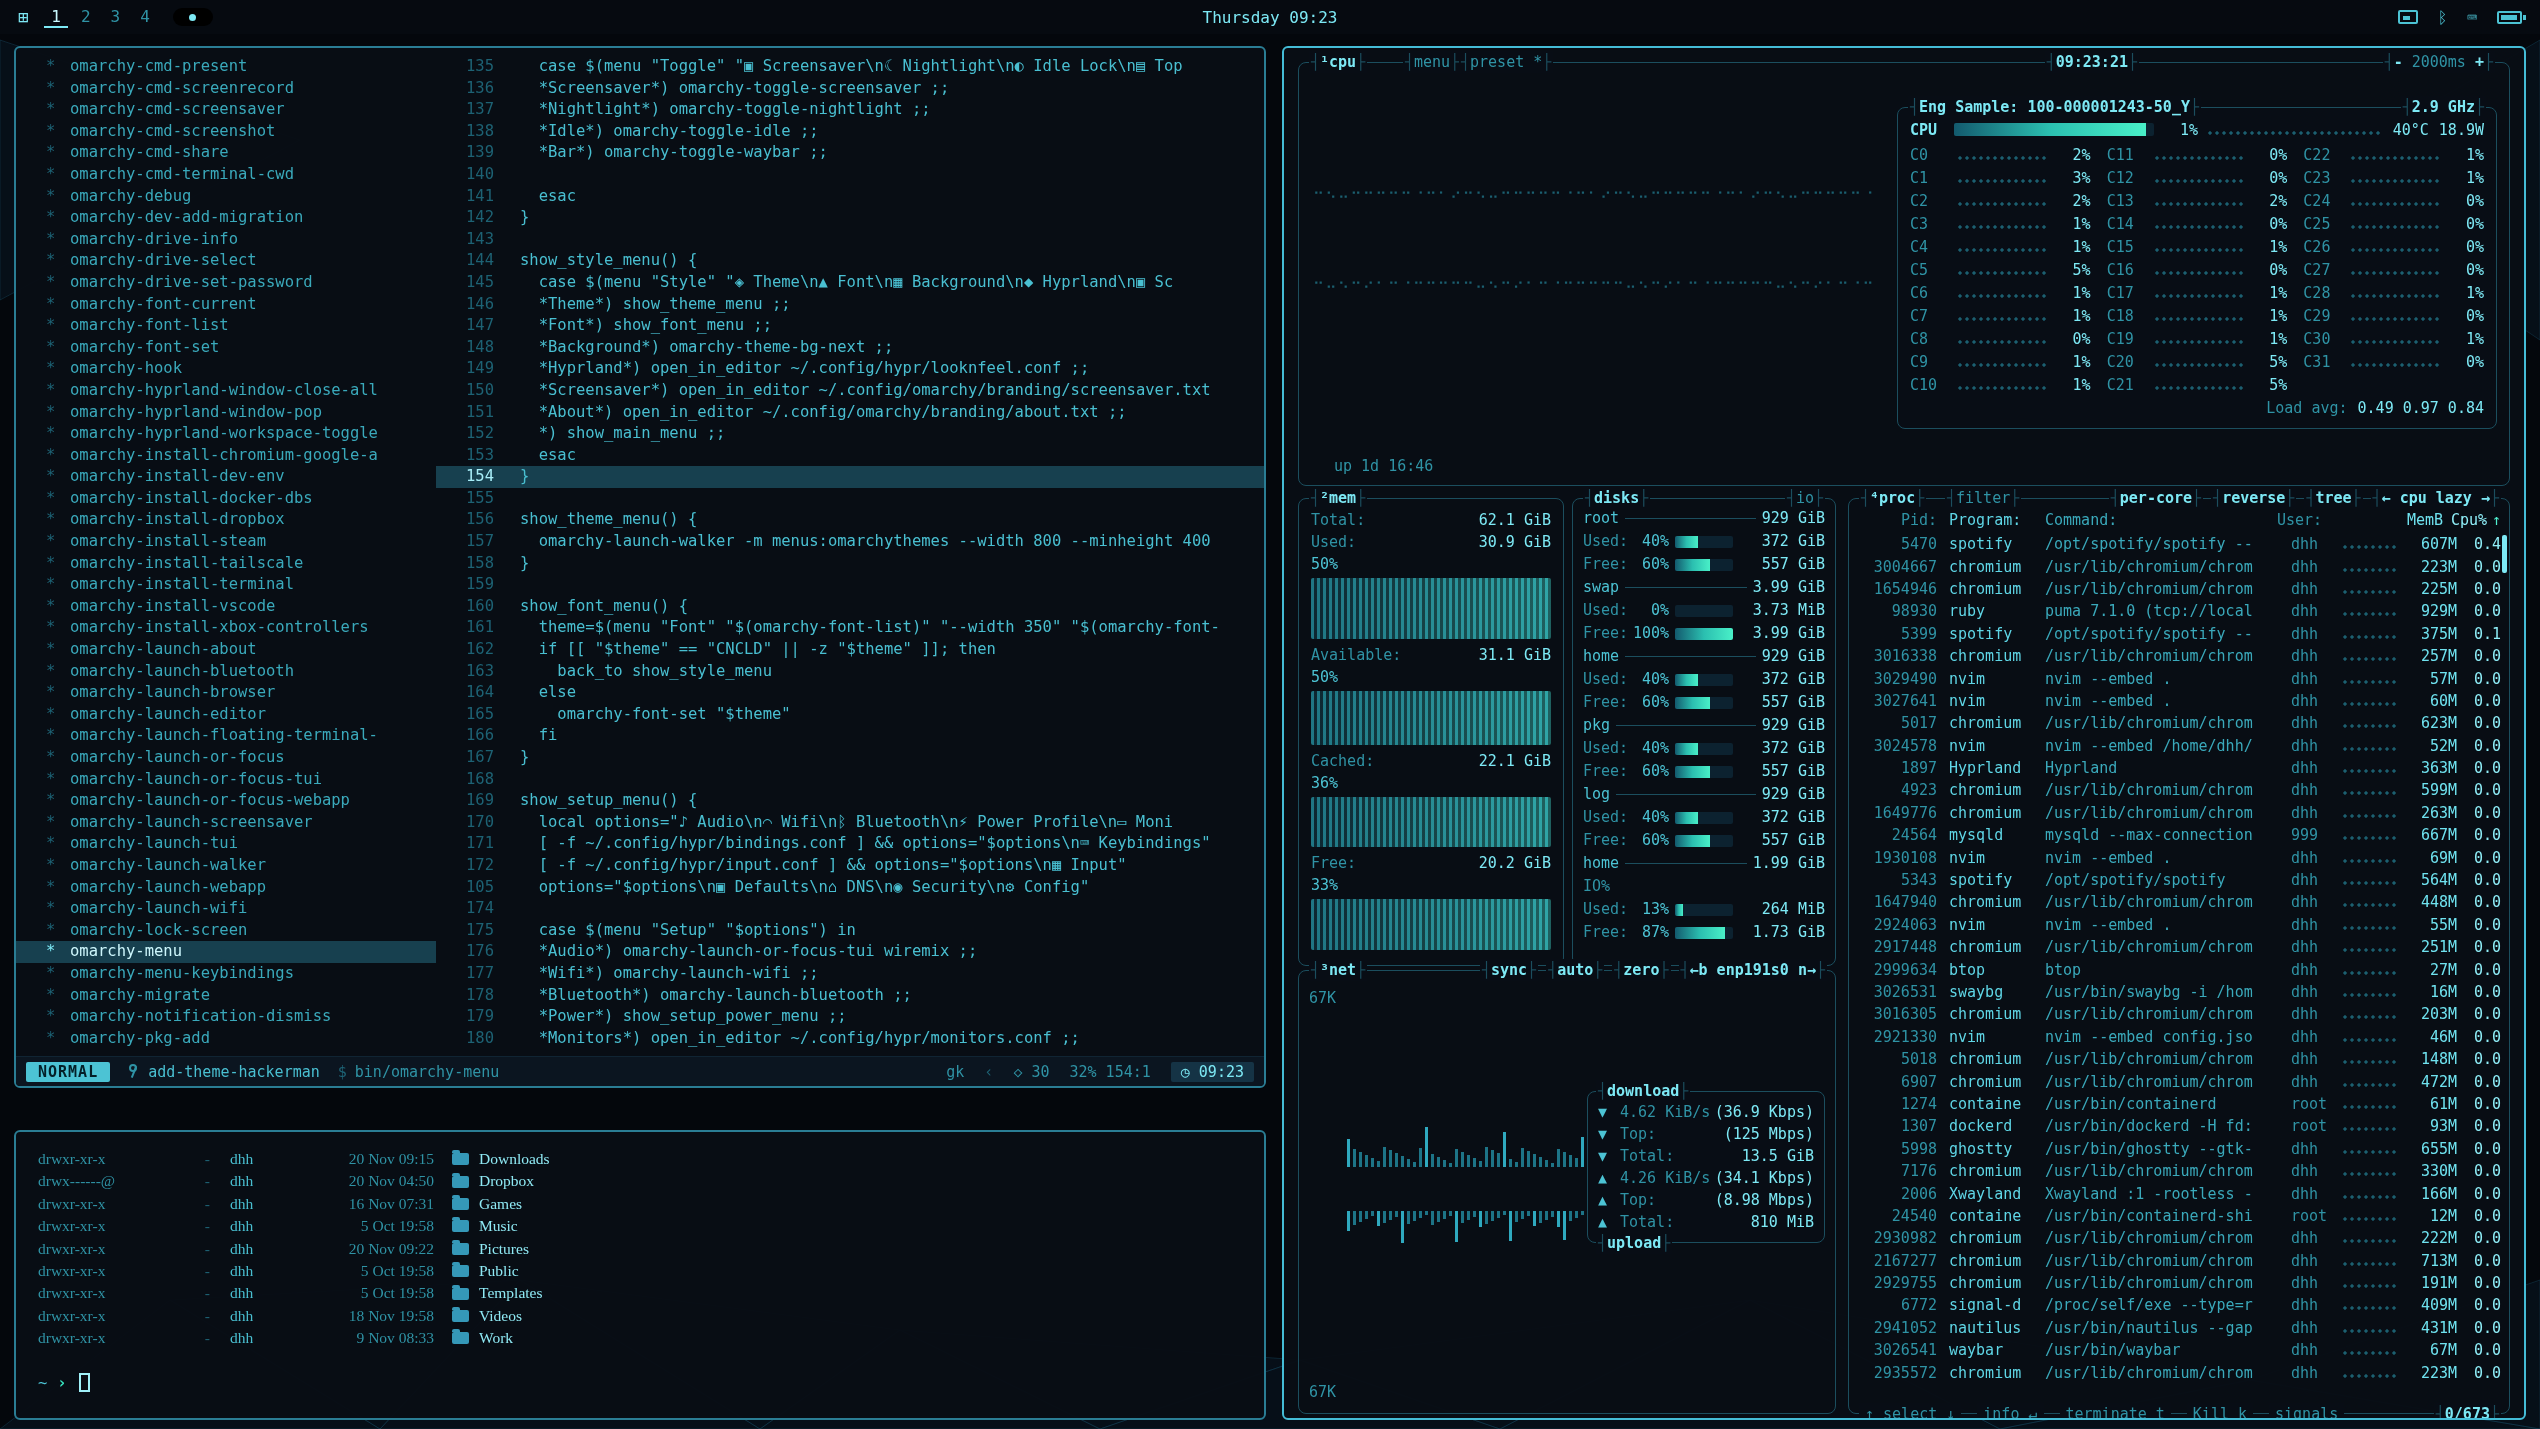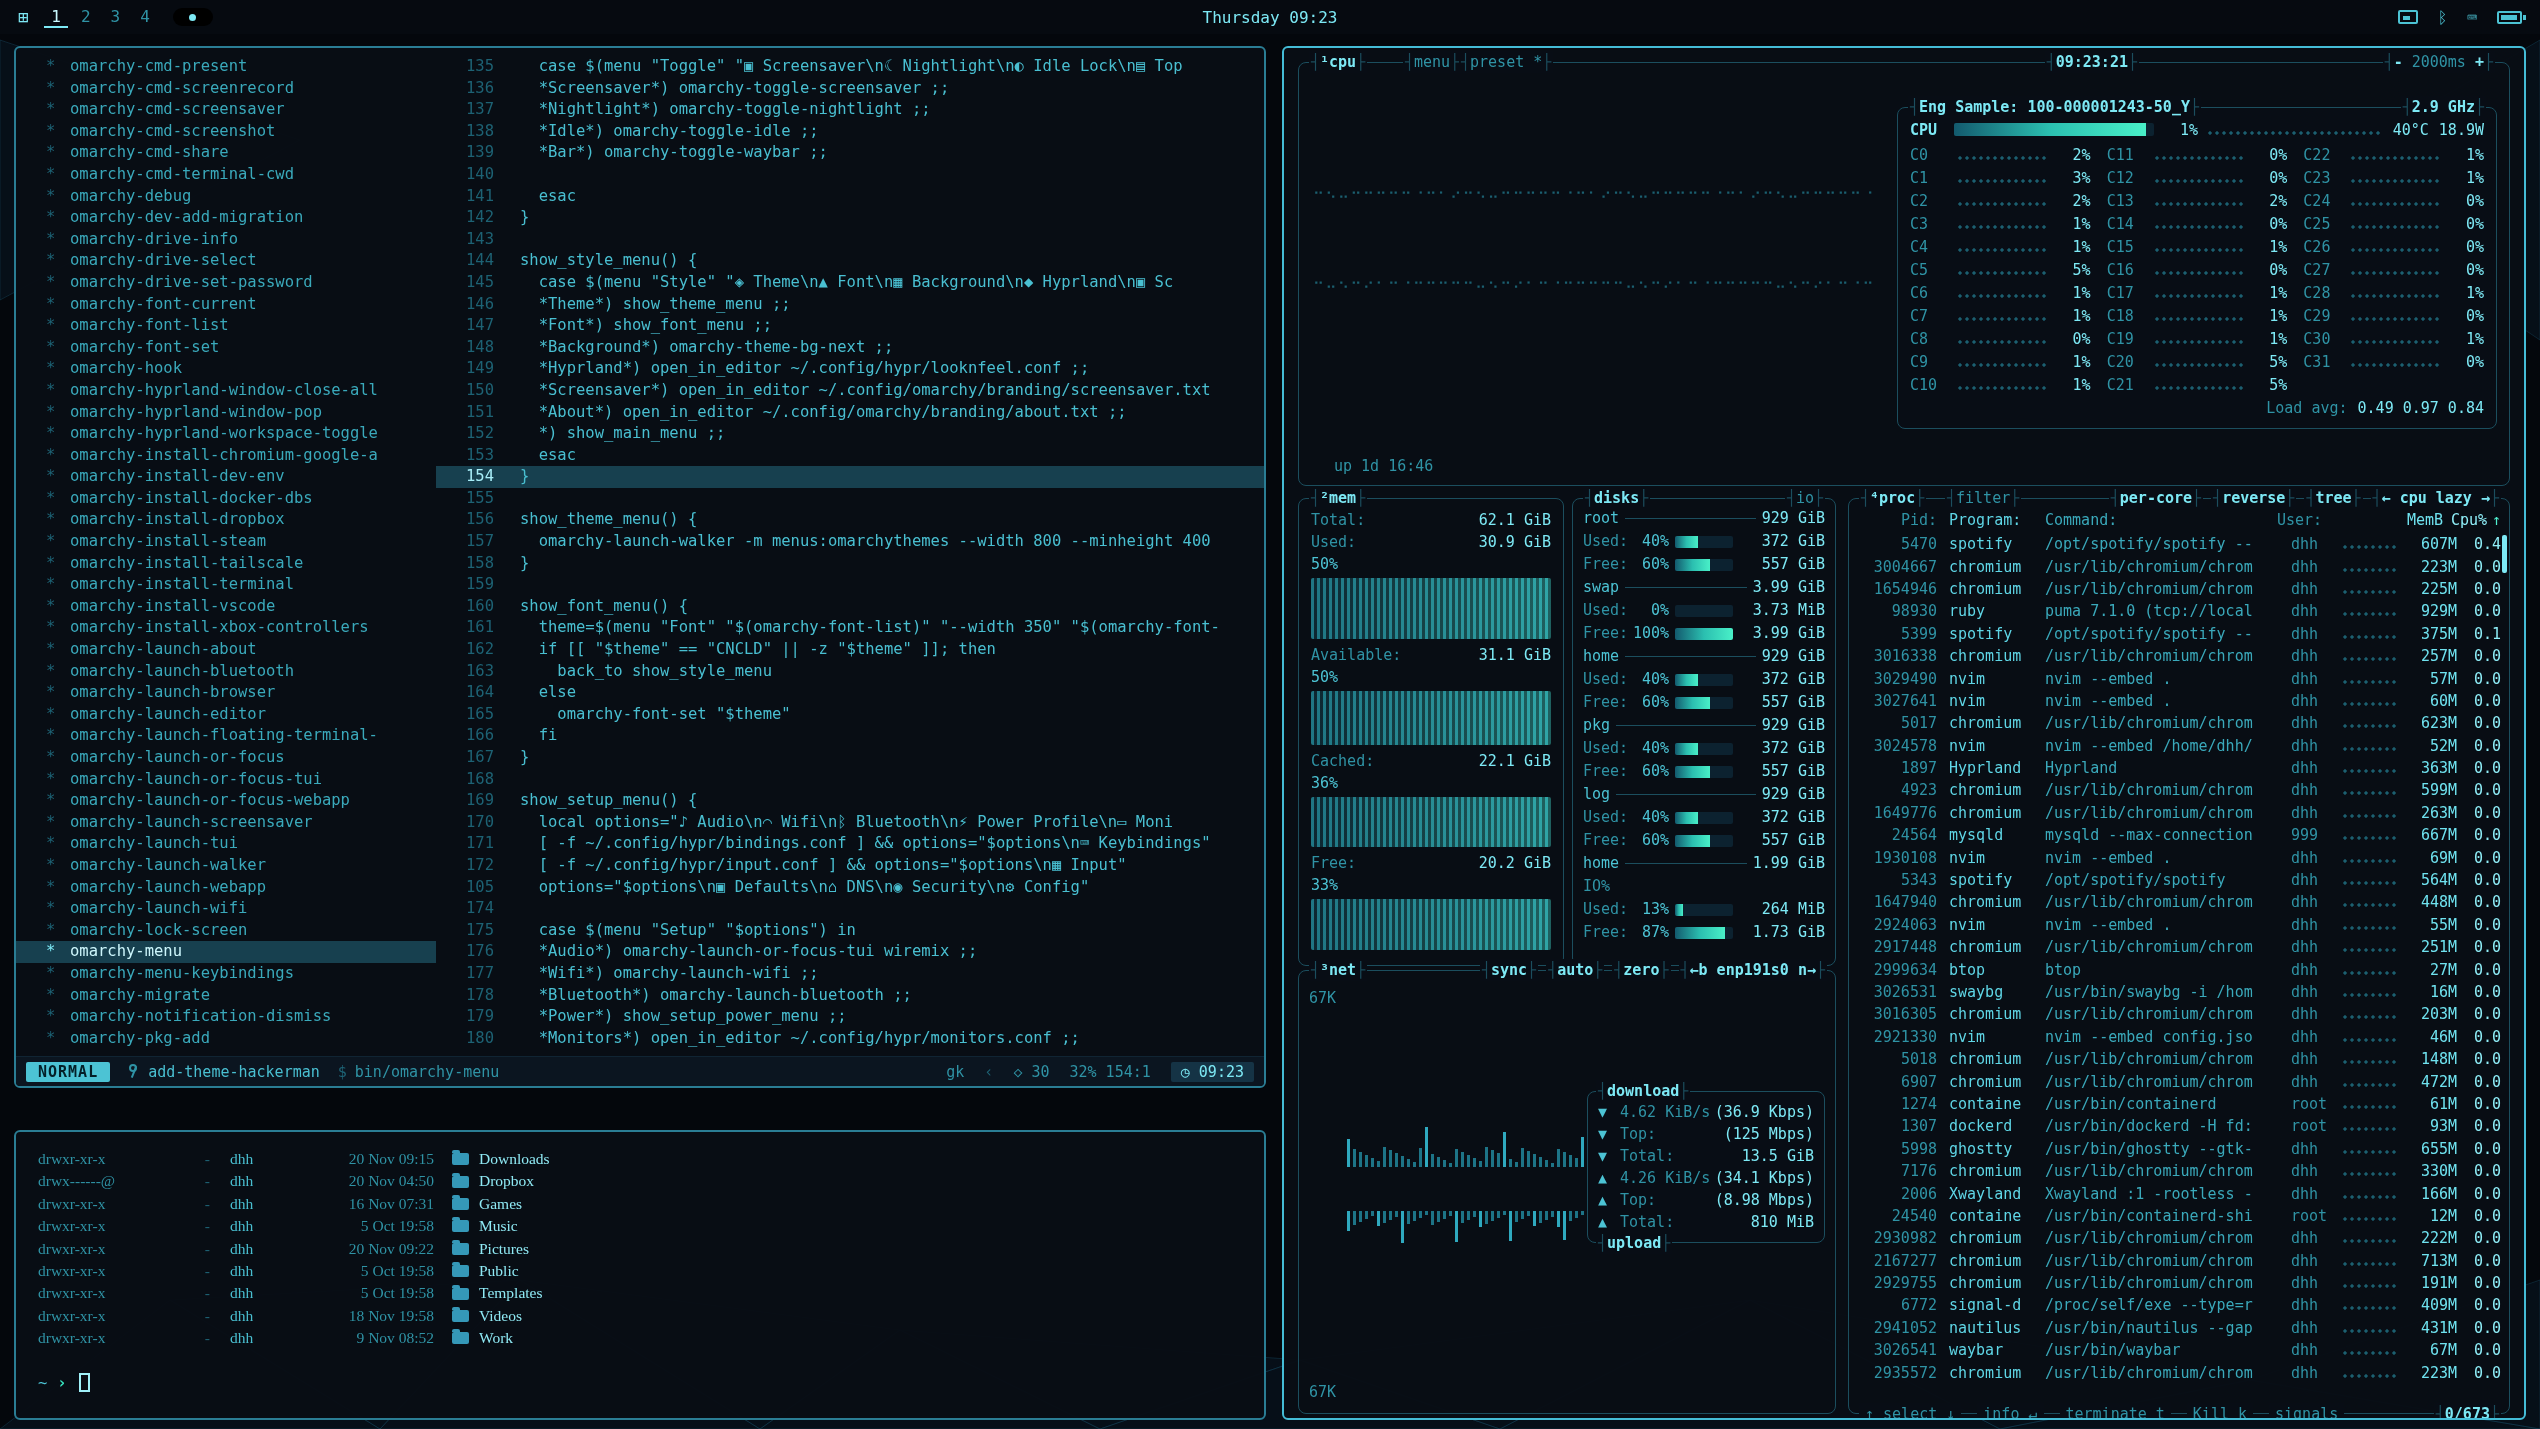--- a/index.html
+++ b/index.html
@@ -320,21 +320,21 @@
   <div class="term-inner">
     <div id="term-list">
         <div class="t-row"><span class="perm">drwxr-xr-x</span><span class="size">-</span><span class="owner">dhh</span><span class="tdate">20 Nov 09:15</span><span class="foldericon"></span><span class="tname">Downloads</span></div>
         <div class="t-row"><span class="perm">drwx------@</span><span class="size">-</span><span class="owner">dhh</span><span class="tdate">20 Nov 04:50</span><span class="foldericon"></span><span class="tname">Dropbox</span></div>
         <div class="t-row"><span class="perm">drwxr-xr-x</span><span class="size">-</span><span class="owner">dhh</span><span class="tdate">16 Nov 07:31</span><span class="foldericon"></span><span class="tname">Games</span></div>
         <div class="t-row"><span class="perm">drwxr-xr-x</span><span class="size">-</span><span class="owner">dhh</span><span class="tdate">5 Oct 19:58</span><span class="foldericon"></span><span class="tname">Music</span></div>
         <div class="t-row"><span class="perm">drwxr-xr-x</span><span class="size">-</span><span class="owner">dhh</span><span class="tdate">20 Nov 09:22</span><span class="foldericon"></span><span class="tname">Pictures</span></div>
         <div class="t-row"><span class="perm">drwxr-xr-x</span><span class="size">-</span><span class="owner">dhh</span><span class="tdate">5 Oct 19:58</span><span class="foldericon"></span><span class="tname">Public</span></div>
         <div class="t-row"><span class="perm">drwxr-xr-x</span><span class="size">-</span><span class="owner">dhh</span><span class="tdate">5 Oct 19:58</span><span class="foldericon"></span><span class="tname">Templates</span></div>
         <div class="t-row"><span class="perm">drwxr-xr-x</span><span class="size">-</span><span class="owner">dhh</span><span class="tdate">18 Nov 19:58</span><span class="foldericon"></span><span class="tname">Videos</span></div>
-        <div class="t-row"><span class="perm">drwxr-xr-x</span><span class="size">-</span><span class="owner">dhh</span><span class="tdate">9 Nov 08:52</span><span class="foldericon"></span><span class="tname">Work</span></div>
+        <div class="t-row"><span class="perm">drwxr-xr-x</span><span class="size">-</span><span class="owner">dhh</span><span class="tdate">9 Nov 08:33</span><span class="foldericon"></span><span class="tname">Work</span></div>
       </div>
     <div class="prompt-row">
       <span class="ppath">~</span>
       <span class="psym">›</span>
       <span class="cursor"></span>
     </div>
   </div>
 </div>
 
 <div class="win btopwin">

